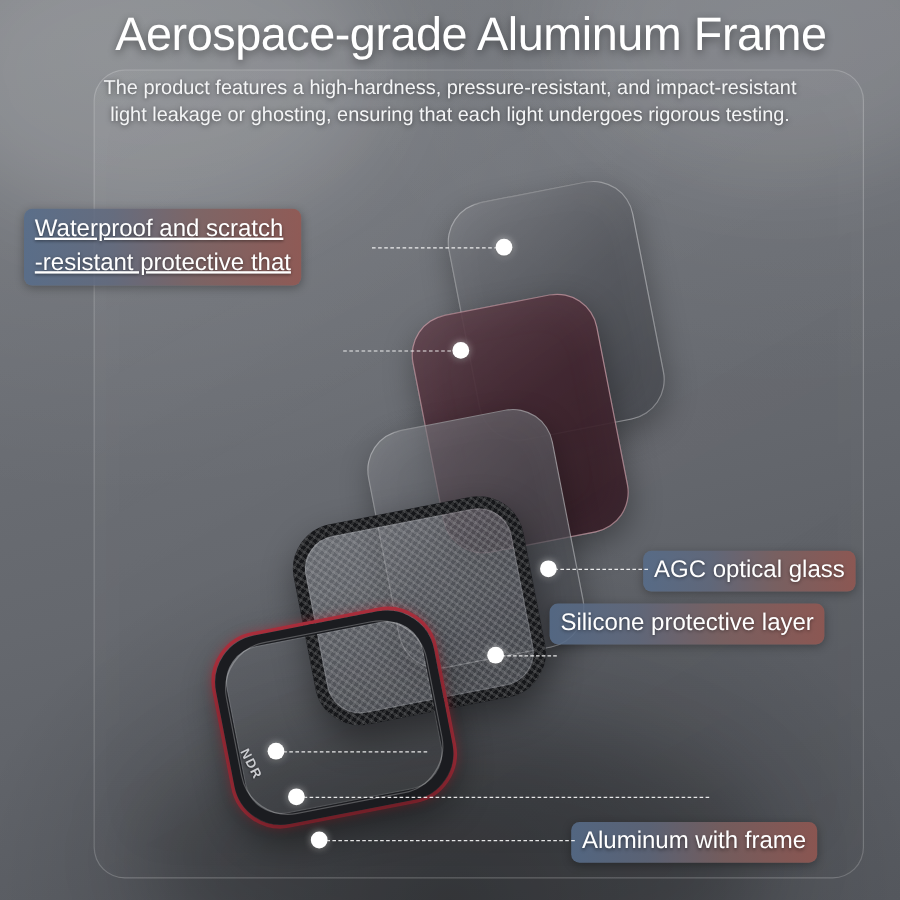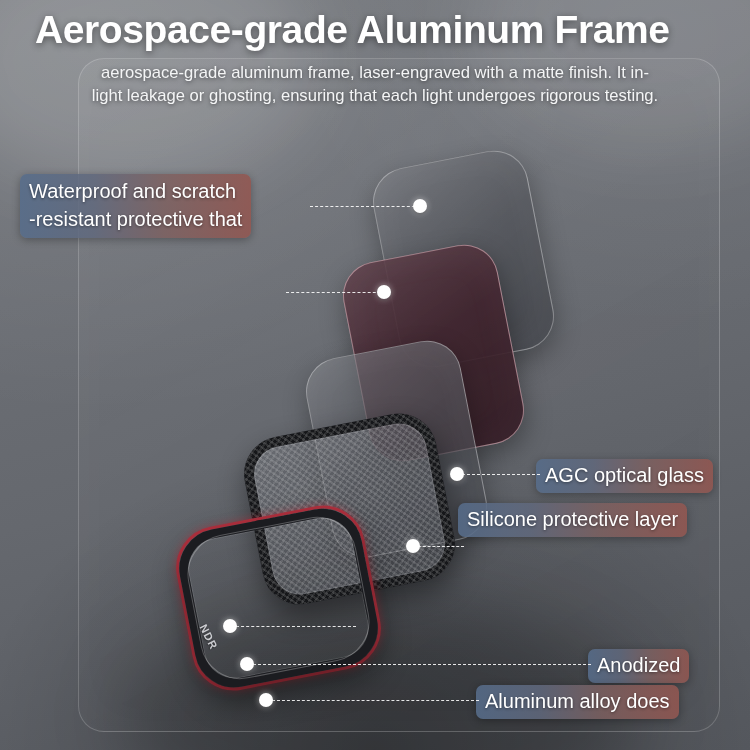--- a/index.html
+++ b/index.html
@@ -16,22 +16,22 @@
   
   .bgpanel{position:absolute;border-radius:26px;
     border:1px solid rgba(255,255,255,.20);
     background:linear-gradient(150deg,rgba(255,255,255,.045),rgba(255,255,255,.012) 45%,rgba(0,0,0,.05));
     box-shadow:inset 0 0 60px rgba(255,255,255,.03);}
 
   
   .smoke{position:absolute;border-radius:50%;filter:blur(34px);pointer-events:none;}
 
   
-  .title{position:absolute;left:0;right:0;top:8px;text-align:left;
-    color:#ffffff;font-size:39px;font-weight:bold;letter-spacing:-.4px;
+  .title{position:absolute;left:0;right:0;top:8px;text-align:center;
+    color:#ffffff;font-size:39px;font-weight:normal;letter-spacing:-.4px;
     text-shadow:0 2px 7px rgba(0,0,0,.45);white-space:nowrap;padding-left:35px;}
   .desc{position:absolute;left:18px;right:18px;top:62px;text-align:center;
     color:#f4f5f6;font-size:16.6px;line-height:22.5px;
     text-shadow:0 1px 4px rgba(0,0,0,.5);}
   .desc div{white-space:nowrap;}
 
   
   .layer{position:absolute;border-radius:34px;}
   .glass{
     background:linear-gradient(150deg,rgba(120,122,128,.62),rgba(78,80,86,.70) 48%,rgba(58,60,66,.74));
@@ -75,21 +75,21 @@
   .pill{position:absolute;display:inline-block;white-space:nowrap;
     padding:3px 9px 4px 9px;border-radius:7px;
     color:#ffffff;font-size:20px;line-height:27px;
     background:linear-gradient(90deg,
         rgba(86,108,138,.88) 0%,
         rgba(96,104,124,.86) 32%,
         rgba(124,96,96,.86) 62%,
         rgba(146,86,80,.88) 100%);
     box-shadow:0 2px 8px rgba(0,0,0,.30);
     text-shadow:0 1px 3px rgba(0,0,0,.45);}
-  .pill.two{line-height:28px;padding-top:3px;padding-bottom:5px;}
+  .pill.two{line-height:28px;padding-top:3px;padding-bottom:5px;text-decoration:underline;}
 
   .dash{position:absolute;height:0;border-top:1.6px dashed rgba(255,255,255,.88);}
   .dot{position:absolute;width:14px;height:14px;border-radius:50%;background:#ffffff;
     box-shadow:0 0 6px rgba(255,255,255,.55), 0 1px 3px rgba(0,0,0,.45);}
 </style>
 </head>
 <body>
 
 <div id="stage">
 
@@ -113,21 +113,21 @@
   <div style="position:absolute;left:186px;top:518px;width:185px;height:160px;transform:rotate(-11deg);">
     <div class="aluRed" style="left:-3px;top:-3px;right:-3px;bottom:-3px;"></div>
     <div class="alu" style="left:0;top:0;right:0;bottom:0;"></div>
     <div class="aluHi" style="left:7px;top:7px;right:7px;bottom:7px;"></div>
     <div class="brand" style="left:13px;top:86px;transform:rotate(74deg);">NDR</div>
   </div>
 
   <div class="title">Aerospace-grade Aluminum Frame</div>
 
   <div class="desc">
-    <div>aerospace-grade aluminum frame, laser-engraved with a matte finish. It in-</div>
+    <div>The product features a high-hardness, pressure-resistant, and impact-resistant</div>
     <div>light leakage or ghosting, ensuring that each light undergoes rigorous testing.</div>
   </div>
 
   <div class="pill two" style="left:20px;top:174px;">
     <div>Waterproof and scratch</div>
     <div>-resistant protective that</div>
   </div>
   <div class="dash" style="left:310px;top:206px;width:110px;"></div>
   <div class="dot" style="left:413px;top:199px;"></div>
 
@@ -142,25 +142,22 @@
 
   <div class="pill" style="left:458px;top:503px;">
     <span>Silicone protective layer</span>
   </div>
   <div class="dash" style="left:418px;top:546px;width:46px;"></div>
   <div class="dot" style="left:406px;top:539px;"></div>
 
   <div class="dash" style="left:236px;top:626px;width:120px;"></div>
   <div class="dot" style="left:223px;top:619px;"></div>
 
-  <div class="pill" style="left:588px;top:649px;">
-    <span>Anodized</span>
-  </div>
   <div class="dash" style="left:253px;top:664px;width:338px;"></div>
   <div class="dot" style="left:240px;top:657px;"></div>
 
   <div class="pill" style="left:476px;top:685px;">
-    <span>Aluminum alloy does</span>
+    <span>Aluminum with frame</span>
   </div>
   <div class="dash" style="left:272px;top:700px;width:207px;"></div>
   <div class="dot" style="left:259px;top:693px;"></div>
 
 </div>
 
 </body></html>

